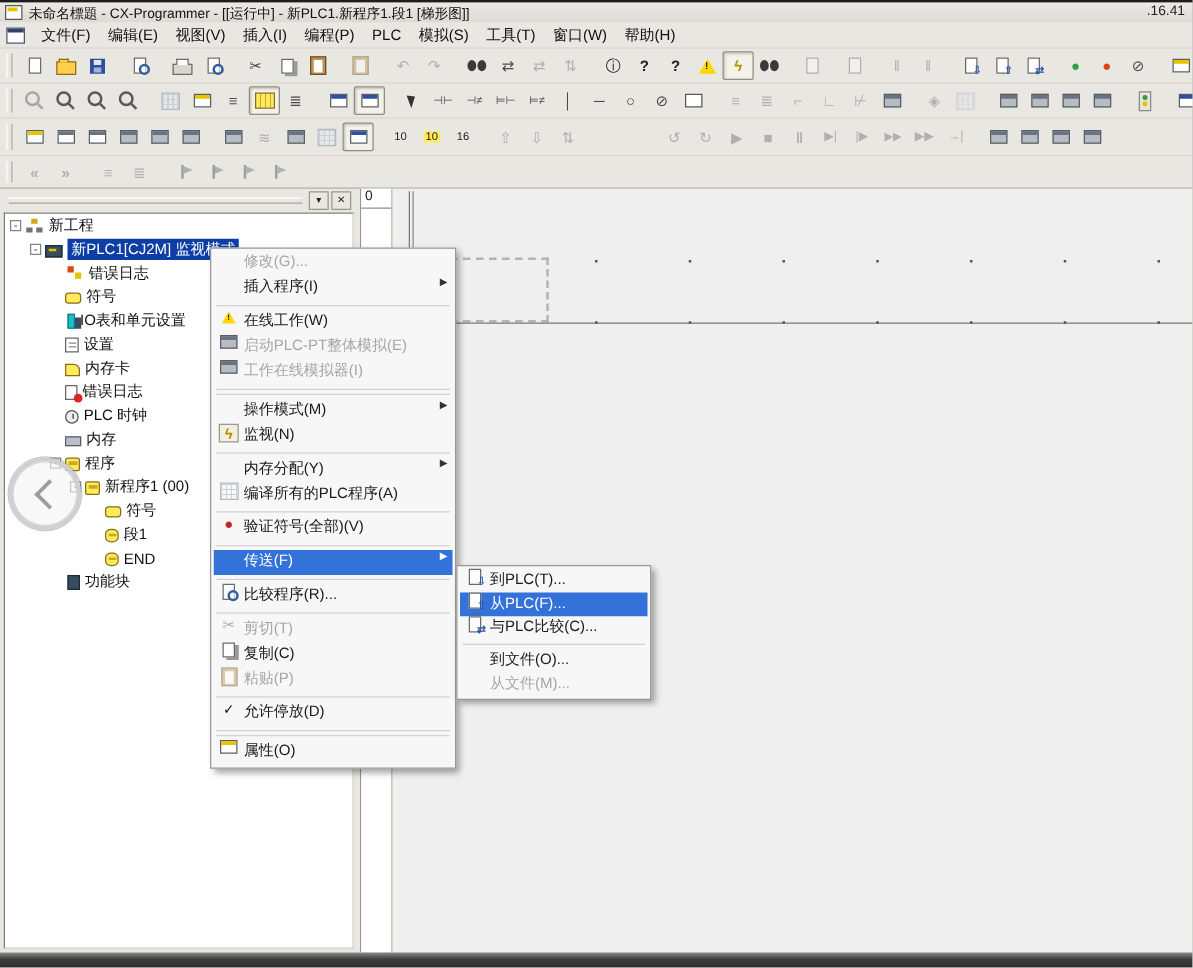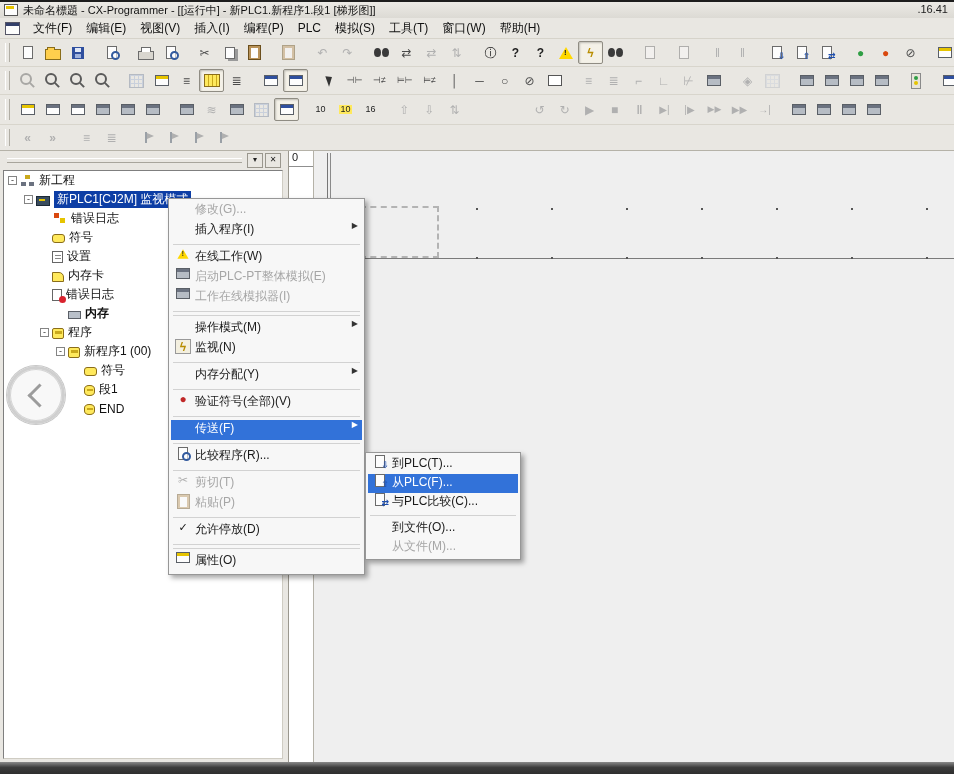--- a/index.html
+++ b/index.html
@@ -576,34 +576,44 @@
             <span class="ti t-dt"></span>
             <span class="tlabel">错误日志</span>
           </div>
           <div class="trow" style="padding-left: 36px;">
             <span class="noexp"></span>
             <span class="ti t-sym"></span>
             <span class="tlabel">符号</span>
           </div>
           <div class="trow" style="padding-left: 36px;">
             <span class="noexp"></span>
+            <span class="ti t-io"></span>
+            <span class="tlabel">IO表和单元设置</span>
+          </div>
+          <div class="trow" style="padding-left: 36px;">
+            <span class="noexp"></span>
             <span class="ti t-set"></span>
             <span class="tlabel">设置</span>
           </div>
           <div class="trow" style="padding-left: 36px;">
             <span class="noexp"></span>
             <span class="ti t-mc"></span>
             <span class="tlabel">内存卡</span>
           </div>
           <div class="trow" style="padding-left: 36px;">
             <span class="noexp"></span>
             <span class="ti t-err"></span>
             <span class="tlabel">错误日志</span>
           </div>
-          <div class="trow" style="padding-left: 52px; font-weight: bold;">
+          <div class="trow" style="padding-left: 36px;">
+            <span class="noexp"></span>
+            <span class="ti t-clk"></span>
+            <span class="tlabel">PLC 时钟</span>
+          </div>
+          <div class="trow" style="padding-left: 36px;">
             <span class="noexp"></span>
             <span class="ti t-mem"></span>
             <span class="tlabel">内存</span>
           </div>
           <div class="trow" style="padding-left: 36px;">
             <span class="exp">-</span>
             <span class="ti t-prog"></span>
             <span class="tlabel">程序</span>
           </div>
           <div class="trow" style="padding-left: 52px;">
@@ -618,20 +628,25 @@
           </div>
           <div class="trow" style="padding-left: 68px;">
             <span class="noexp"></span>
             <span class="ti t-sec"></span>
             <span class="tlabel">段1</span>
           </div>
           <div class="trow" style="padding-left: 68px;">
             <span class="noexp"></span>
             <span class="ti t-sec"></span>
             <span class="tlabel">END</span>
+          </div>
+          <div class="trow" style="padding-left: 36px;">
+            <span class="noexp"></span>
+            <span class="ti t-fb"></span>
+            <span class="tlabel">功能块</span>
           </div>
         </div>
     </div>
 
     <div id="editor">
       <div id="rung-margin">
         <div id="rung-cell">0</div>
       </div>
       <div id="busbar-a"></div>
       <div id="busbar-b"></div>
@@ -696,20 +711,26 @@
           <span class="micon " style="color: rgb(185, 141, 0); font-weight: bold; border: 1px solid rgb(153, 153, 153); background: rgb(243, 239, 223); width: 14px; height: 13px;">ϟ</span>
         </span>
         <span class="mlabel">监视(N)</span>
       </div>
       <div class="msep"></div>
       <div class="mrow">
         <span class="mic"></span>
         <span class="mlabel">内存分配(Y)</span>
         <span class="marrow">▶</span>
       </div>
+      <div class="mrow">
+        <span class="mic">
+          <span class="micon grid"></span>
+        </span>
+        <span class="mlabel">编译所有的PLC程序(A)</span>
+      </div>
       <div class="msep"></div>
       <div class="mrow">
         <span class="mic">
           <span class="micon " style="color: rgb(192, 40, 40);">●</span>
         </span>
         <span class="mlabel">验证符号(全部)(V)</span>
       </div>
       <div class="msep"></div>
       <div class="mrow hl">
         <span class="mic"></span>
@@ -723,20 +744,26 @@
         </span>
         <span class="mlabel">比较程序(R)...</span>
       </div>
       <div class="msep"></div>
       <div class="mrow dis">
         <span class="mic">
           <span class="micon " style="color: rgb(176, 176, 176);">✂</span>
         </span>
         <span class="mlabel">剪切(T)</span>
       </div>
+      <div class="mrow">
+        <span class="mic">
+          <span class="micon pg2"></span>
+        </span>
+        <span class="mlabel">复制(C)</span>
+      </div>
       <div class="mrow dis">
         <span class="mic">
           <span class="micon clp dim"></span>
         </span>
         <span class="mlabel">粘贴(P)</span>
       </div>
       <div class="msep"></div>
       <div class="mrow">
         <span class="mic chk">✓</span>
         <span class="mlabel">允许停放(D)</span>

